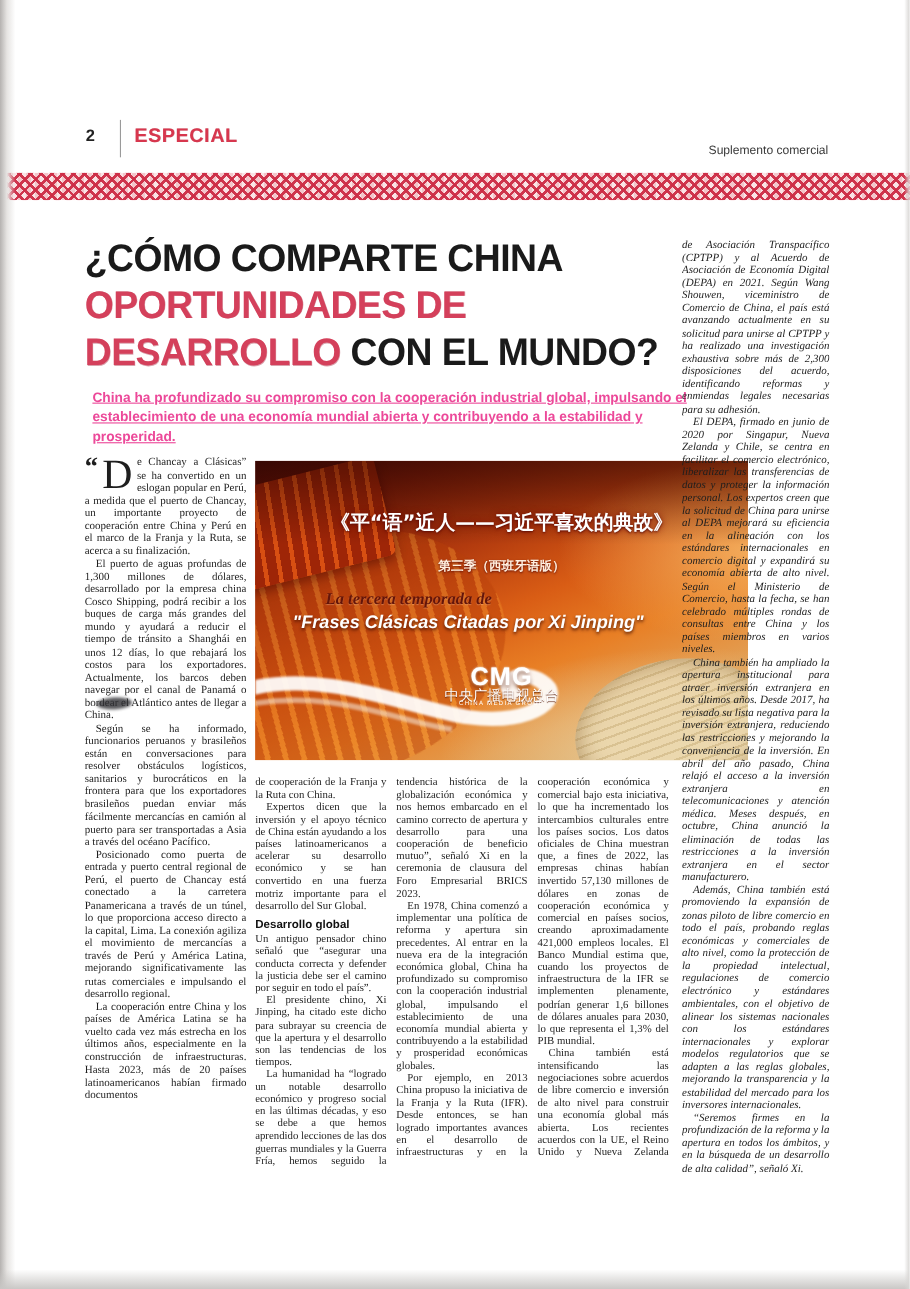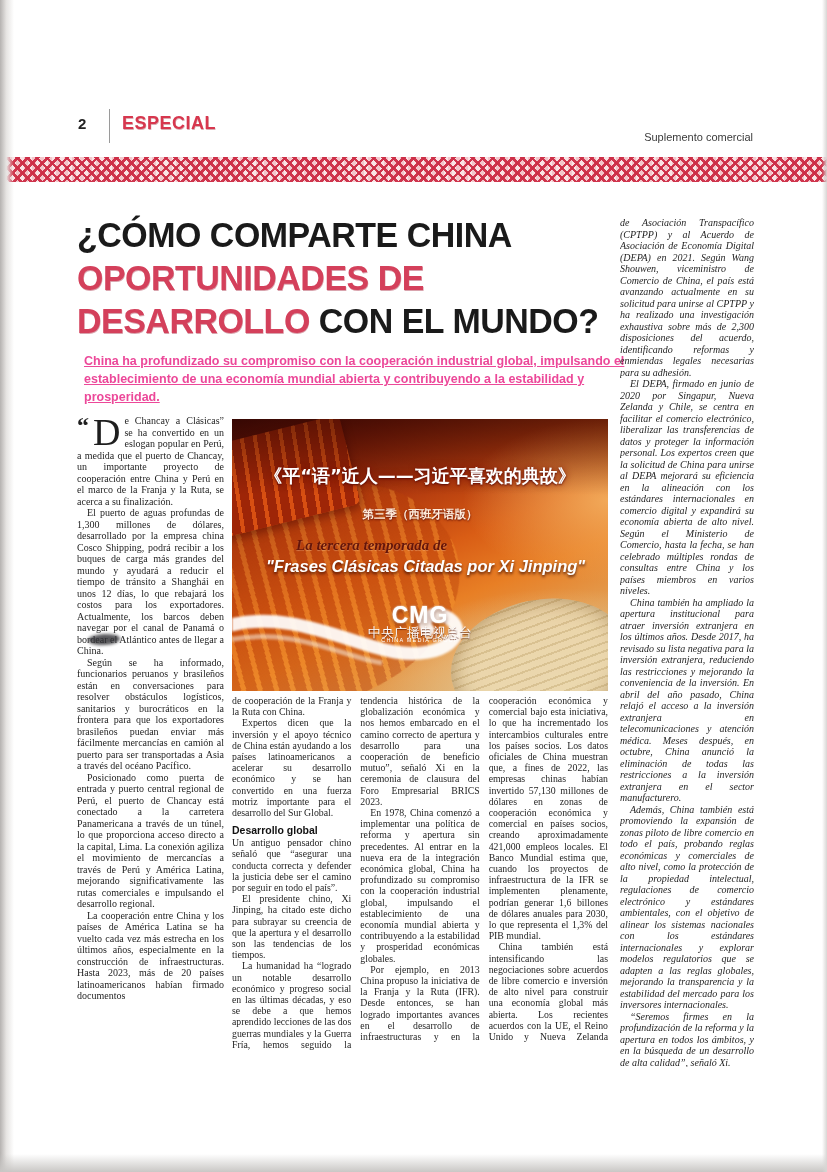--- a/index.html
+++ b/index.html
@@ -38,38 +38,38 @@
     font-family:"Liberation Sans",sans-serif; font-weight:800; font-size:35px; line-height:43px;
     letter-spacing:-0.5px; color:var(--ink,#1a1a1a); transform:scaleX(.97); transform-origin:left top; }
   .hl-red { color:var(--headline-red,#d4405b); text-shadow:.5px .5px 0 rgba(160,25,50,.4); }
   .standfirst { position:absolute; left:84px; top:352px; width:548px; margin:0;
     font:bold 12.5px/18px "Liberation Sans",sans-serif; color:#ec4899;text-decoration:underline; }
 
   
   .bodywrap { position:absolute; left:77px; top:415px; width:531px; display:flex; gap:8px; }
   .col1 { width:147px; height:636px; overflow:hidden; position:relative; }
   .right-part { width:376px; }
-  .flow { margin-top:4px; height:356px; overflow:hidden;
+  .flow { margin-top:15px; height:356px; overflow:hidden;
     column-count:3; column-gap:9px; column-fill:auto; }
   .col5 { position:absolute; left:620px; top:217px; width:134px; height:850px; overflow:hidden;font-style:italic; }
 
   .col1 p, .flow p, .col5 p { margin:0; font-size:10px; line-height:11.5px;
     text-align:justify; text-indent:10px; color:#1e1e1e; }
   .flow p { font-size:9.8px; line-height:11.2px; }
   .noindent { text-indent:0 !important; }
   .first { text-indent:0 !important; }
   .oq { float:left; font:bold 24px/20px "Liberation Serif",serif; margin:0 2px 0 0; }
   .dropcap { float:left; font:38px/32px "Liberation Serif",serif; padding:1px 4px 0 2px; }
   .subhead { margin:6px 0 1px; font:bold 10.5px/12px "Liberation Sans",sans-serif; color:#111;
     break-after:avoid; text-indent:0; }
   .smudge { position:absolute; left:11px; top:219px; width:32px; height:11px; background:#2e2e32;
     border-radius:50%; filter:blur(1.5px); opacity:.8; transform:rotate(-3deg); }
 
   
-  .photo { position:relative; width:376px; height:272px; margin:4px 0 0; overflow:hidden;
+  .photo { position:relative; width:448px; height:272px; margin:4px 0 0; overflow:hidden;
     background:
       radial-gradient(120% 85% at 88% 98%, #ecd2a0 0%, rgba(236,210,160,0) 42%),
       radial-gradient(70% 55% at 100% 30%, rgba(245,180,100,.85) 0%, rgba(245,180,100,0) 55%),
       linear-gradient(158deg, #4f0e06 0%, #7e1e08 16%, #b23a0e 34%, #d95d15 50%, #e87f25 64%, #e39b4e 78%, #d3a869 92%, #c9a86e 100%);
   }
   .ph-vignette { position:absolute; inset:0;
     background:linear-gradient(180deg, rgba(30,0,0,.5), rgba(30,0,0,0) 28%); }
   .ph-scroll1 { position:absolute; left:-30px; top:12px; width:150px; height:92px;
     transform:rotate(-14deg); border-radius:7px;
     background:repeating-linear-gradient(95deg, #9e2507 0 9px, #d84f12 9px 13px);

